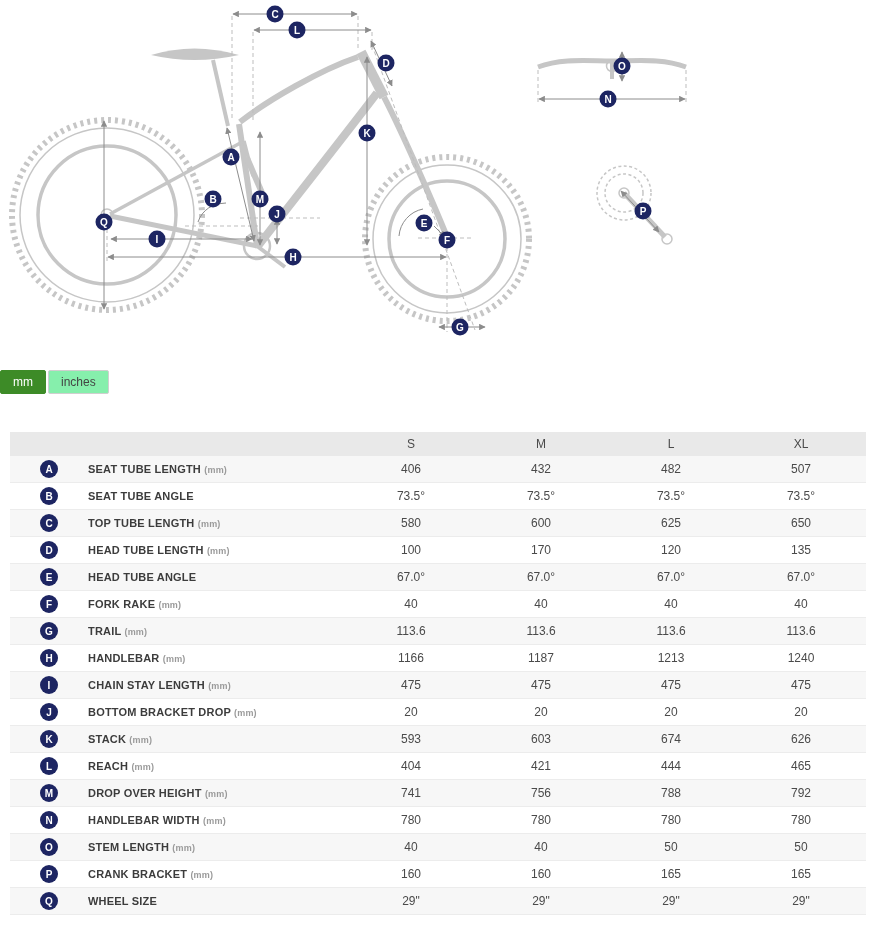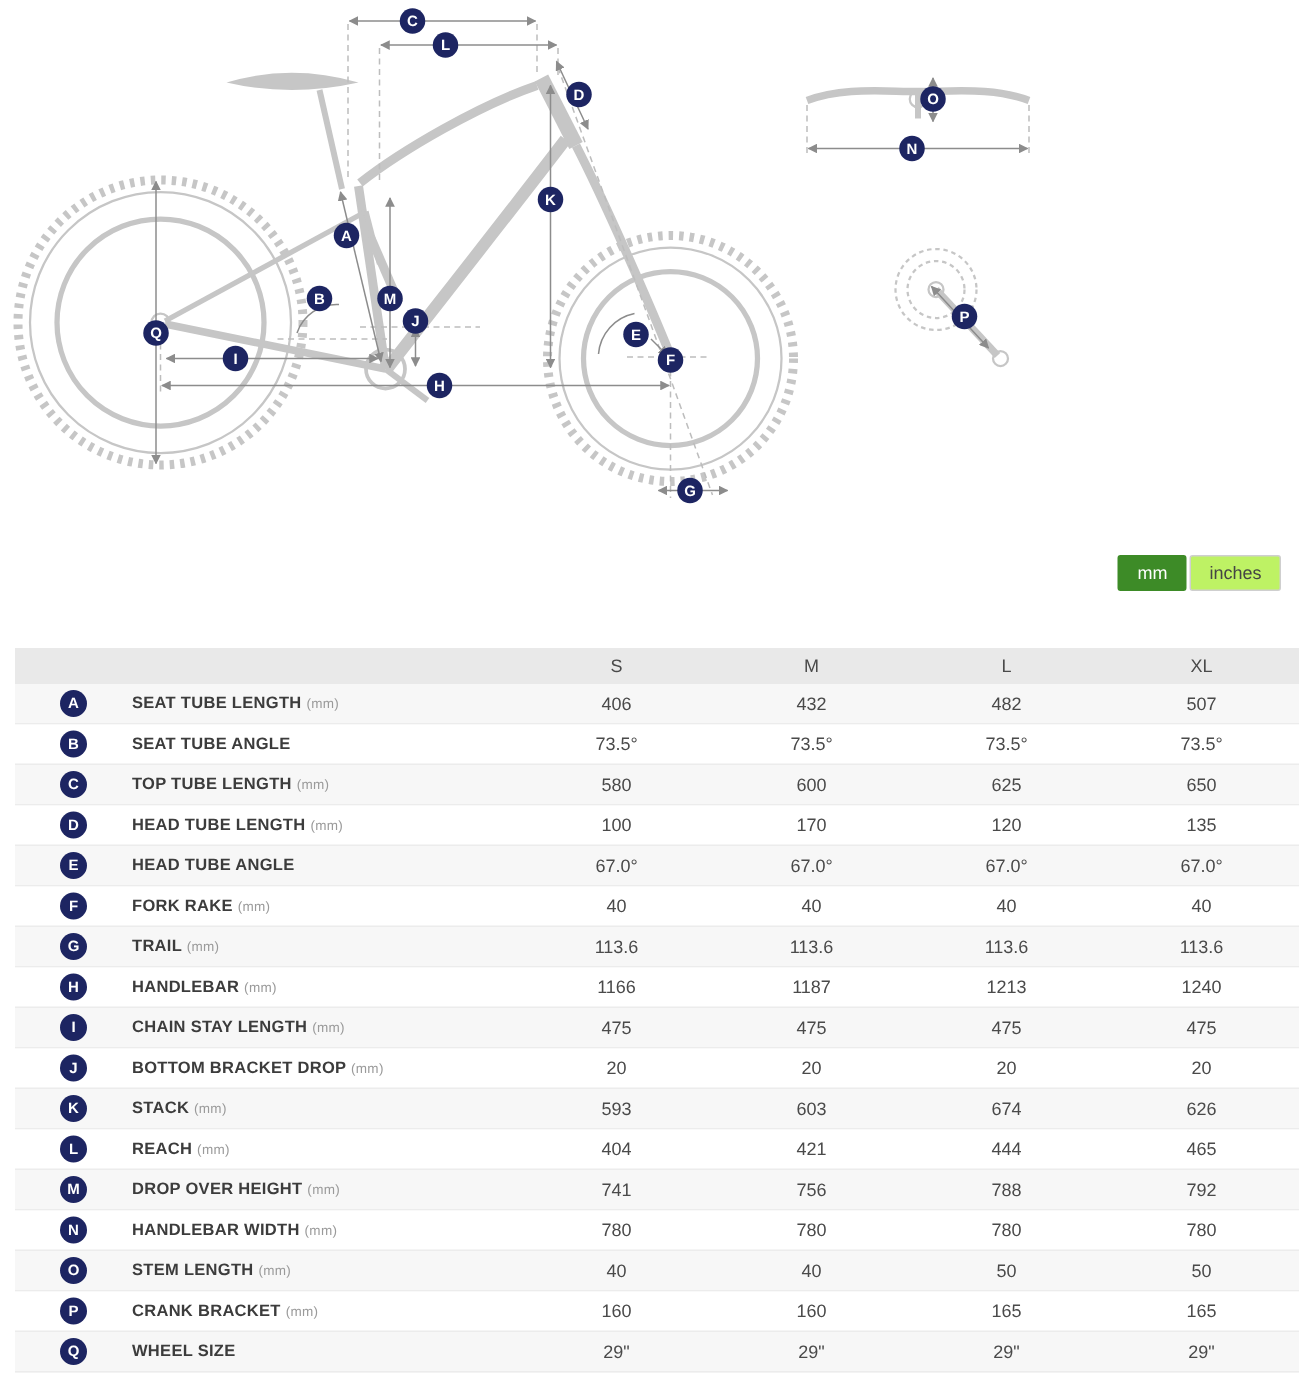--- a/index.html
+++ b/index.html
@@ -13,25 +13,25 @@
   .diagram { display: block; }
 
   
   .bike { stroke: #c6c6c6; fill: none; }
   .dim  { stroke: #8c8c8c; stroke-width: 1; fill: none; }
   .ext  { stroke: #bdbdbd; stroke-width: 1; stroke-dasharray: 4 3; fill: none; }
   .badge-circle { fill: var(--badge-color, #1d2562); }
   .badge-text   { fill: #fff; font: bold 10px "Liberation Sans", sans-serif; text-anchor: middle; }
 
   
-  .toggle-row { display: flex; justify-content: flex-end; gap: 2px; padding-right: 20px; margin: 14px 0 38px 0; }
+  .toggle-row { display: flex; justify-content: flex-start; gap: 2px; padding-right: 8px; margin: 14px 0 38px 0; }
   .toggle-btn {
     font-family: "Liberation Sans", sans-serif;
     font-size: 12px; padding: 4px 12px; border: 1px solid #cfcfcf;
-    background: #bef264; color: #444; border-radius: 2px; cursor: pointer;
+    background: #86efac; color: #444; border-radius: 2px; cursor: pointer;
   }
   .toggle-btn.active {
     background: var(--accent-green, #3d8b27);
     border-color: var(--accent-green, #3d8b27);
     color: #fff;
   }
 
   
   .geo-table { margin: 0 8px 0 10px; }
   .thead, .row {
@@ -43,21 +43,21 @@
   .row { height: 27px; background: #ffffff; border-bottom: 1px solid #ececec; }
   .geo-body .row:nth-child(odd) { background: #f7f7f7; }
   .badge-cell { display: flex; justify-content: center; }
   .badge {
     width: 18px; height: 18px; border-radius: 50%;
     background: var(--badge-color, #1d2562); color: #fff;
     font-size: 10px; font-weight: bold;
     display: flex; align-items: center; justify-content: center;
   }
   .label-cell { font-size: 11px; font-weight: bold; color: #3c3c3c; letter-spacing: .2px; }
-  .row-unit { font-size: 9px; color: #9a9a9a; font-weight: normal; text-align: right; }
+  .row-unit { font-size: 9px; color: #9a9a9a; font-weight: bold; text-align: right; }
   .val { text-align: center; font-size: 12px; color: #4a4a4a; }
 </style>
 </head>
 <body>
 
 <svg class="diagram" width="874" height="356" viewBox="0 0 874 356">
   <defs>
     <marker id="arr" viewBox="0 0 10 10" refX="9" refY="5" markerWidth="6.5" markerHeight="6.5" orient="auto-start-reverse">
       <path d="M0,0 L10,5 L0,10 Z" fill="#8c8c8c"></path>
     </marker>

